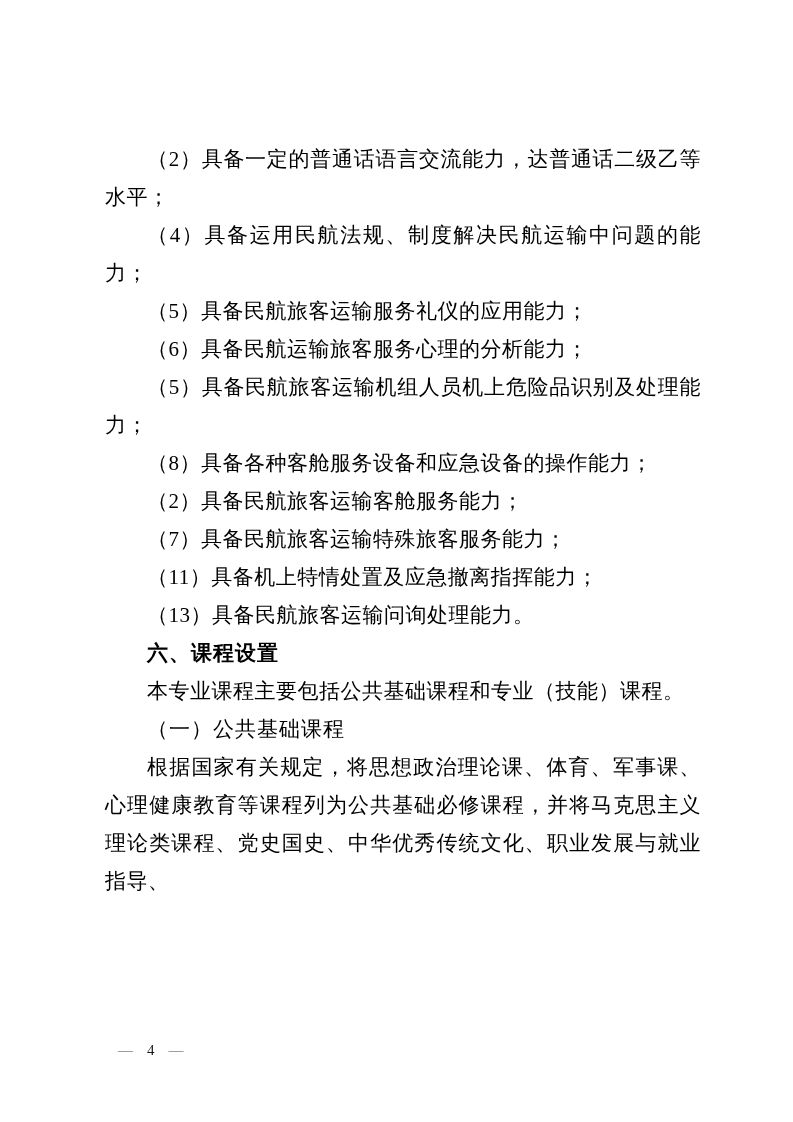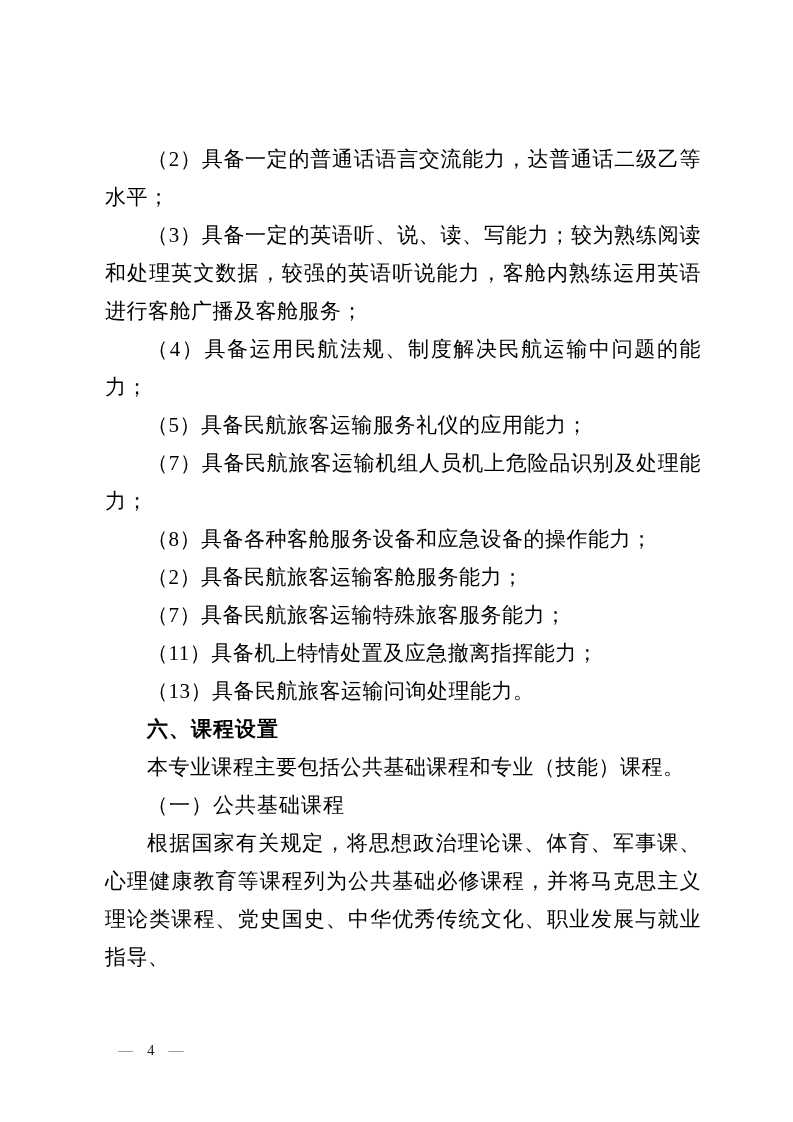--- a/index.html
+++ b/index.html
@@ -65,24 +65,24 @@
     color: #1a1a1a;
     font-size: 15px;
   }
 </style>
 </head>
 <body>
 
 <div class="page">
   <div class="content">
     <p>（2）具备一定的普通话语言交流能力，达普通话二级乙等水平；</p>
-    <p>（3）具备一定的英语听、说、读、写能力；较为熟练阅读和处理英文数据，较强的英语听说能力，客舱内熟练运用英语进行客舱广播及客舱服务；</p>
     <p>（4）具备运用民航法规、制度解决民航运输中问题的能力；</p>
     <p>（5）具备民航旅客运输服务礼仪的应用能力；</p>
-    <p>（7）具备民航旅客运输机组人员机上危险品识别及处理能力；</p>
+    <p>（6）具备民航运输旅客服务心理的分析能力；</p>
+    <p>（5）具备民航旅客运输机组人员机上危险品识别及处理能力；</p>
     <p>（8）具备各种客舱服务设备和应急设备的操作能力；</p>
     <p>（2）具备民航旅客运输客舱服务能力；</p>
     <p>（7）具备民航旅客运输特殊旅客服务能力；</p>
     <p>（11）具备机上特情处置及应急撤离指挥能力；</p>
     <p>（13）具备民航旅客运输问询处理能力。</p>
     <p class="heading-bold">六、课程设置</p>
     <p>本专业课程主要包括公共基础课程和专业（技能）课程。</p>
     <p class="subheading-kai">（一）公共基础课程</p>
     <p>根据国家有关规定，将思想政治理论课、体育、军事课、心理健康教育等课程列为公共基础必修课程，并将马克思主义理论类课程、党史国史、中华优秀传统文化、职业发展与就业指导、</p>
   </div>

